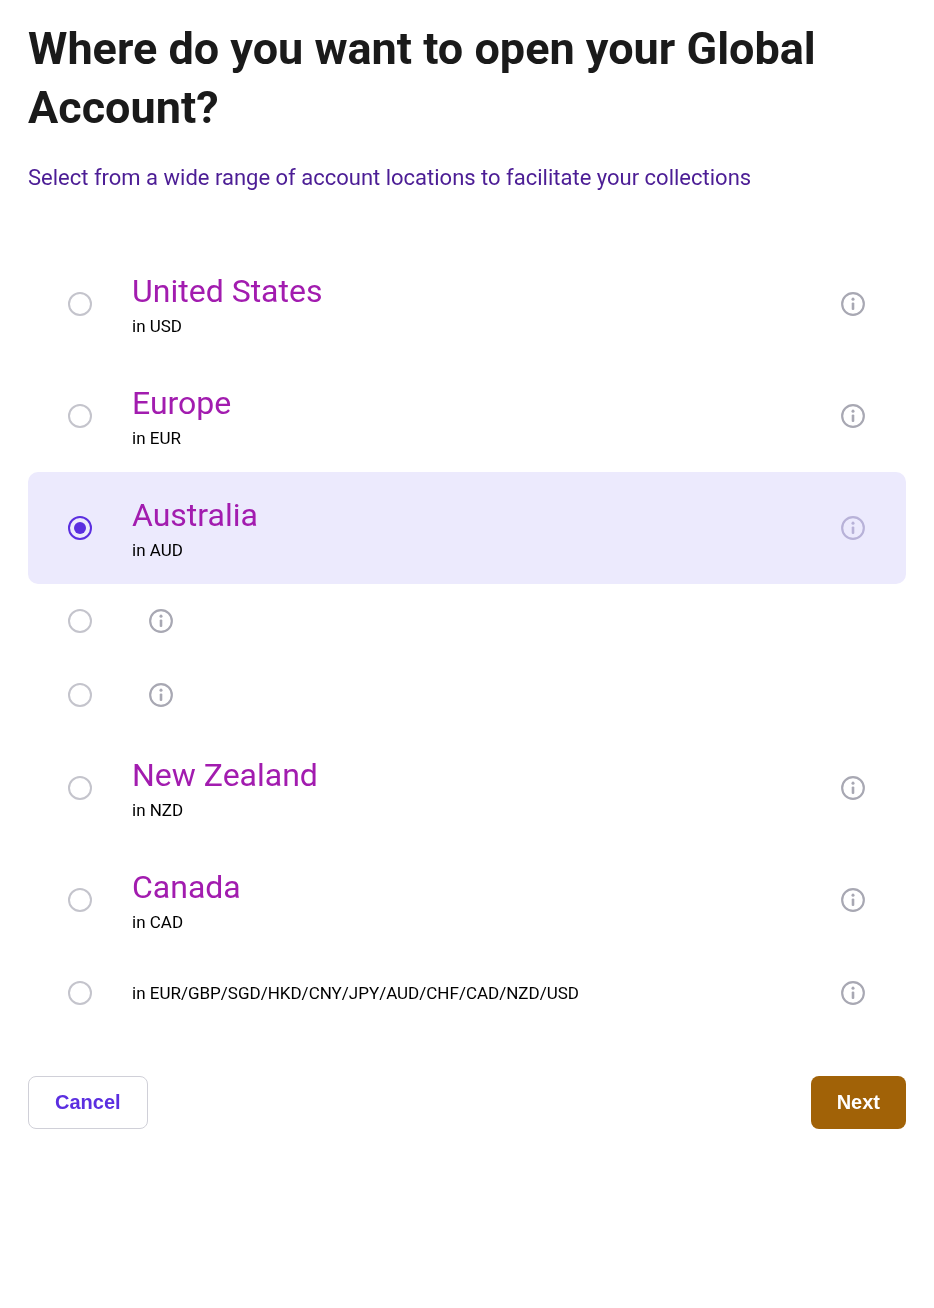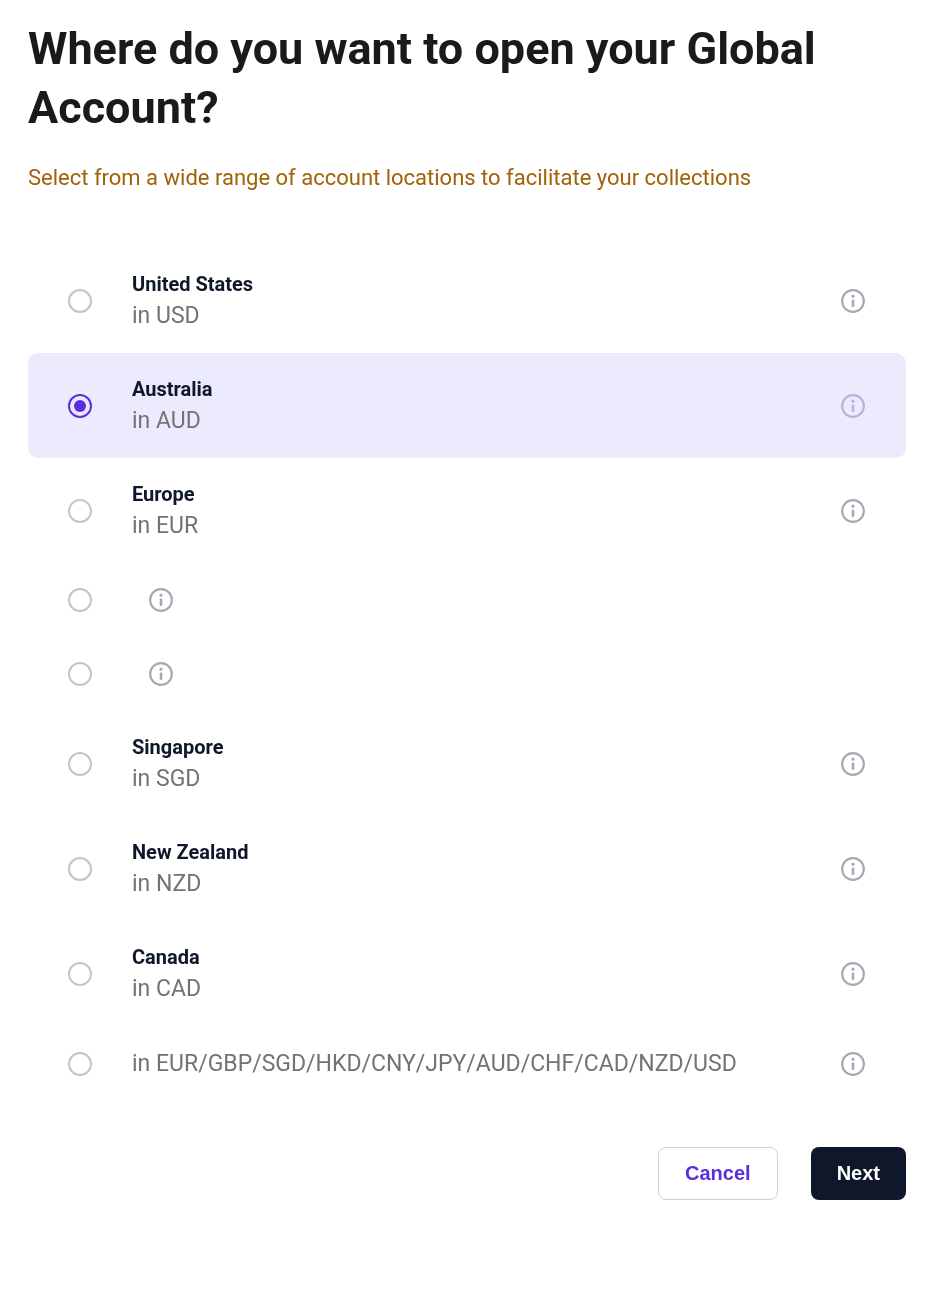--- a/index.html
+++ b/index.html
@@ -18,21 +18,21 @@
     }
     .title {
       font-size: 45px;
       font-weight: 700;
       color: #1a1a1a;
       line-height: 1.3;
       margin-bottom: 28px;
     }
     .subtitle {
       font-size: 22px;
-      color: #a16207;
+      color: #4c1d95;
       margin-bottom: 58px;
     }
     .options {
       display: flex;
       flex-direction: column;
     }
     .option-row {
       display: flex;
       align-items: center;
       padding: 24px 40px;
@@ -63,59 +63,59 @@
       background: #5b2ee0;
       border-radius: 50%;
     }
     .option-text {
       flex: 1;
       display: flex;
       flex-direction: column;
       gap: 6px;
     }
     .option-title {
-      font-size: 20px;
-      font-weight: 700;
-      color: #0f172a;
+      font-size: 32px;
+      font-weight: 400;
+      color: #a21caf;
     }
     .option-sub {
-      font-size: 23px;
-      color: #737373;
+      font-size: 17px;
+      color: #000000;
     }
     .info-icon {
       width: 26px;
       height: 26px;
       flex-shrink: 0;
       color: #a8a8b3;
       margin-left: 16px;
     }
     .option-row.selected .info-icon {
       color: #b8b2d8;
     }
     .actions {
       display: flex;
-      justify-content: flex-end;
+      justify-content: space-between;
       gap: 1px;
       margin-top: 46px;
     }
     .btn {
       padding: 14px 26px;
       font-size: 20px;
       font-weight: 600;
       border-radius: 8px;
       cursor: pointer;
       border: none;
     }
     .btn-cancel {
       background: #ffffff;
       color: #5b2ee0;
       border: 1.5px solid #d0d0d8;
     }
     .btn-next {
-      background: #0f172a;
+      background: #a16207;
       color: #ffffff;
       margin-left: 32px;
     }
   </style>
 </head>
 <body>
 
 <div class="container">
   <h1 class="title">Where do you want to open your Global Account?</h1>
   <p class="subtitle">Select from a wide range of account locations to facilitate your collections</p>
@@ -126,66 +126,54 @@
         <div class="option-text">
           <div class="option-title">United States</div>
           <div class="option-sub">in USD</div>
         </div>
         <svg class="info-icon" viewBox="0 0 24 24">
           <circle cx="12" cy="12" r="10" fill="none" stroke="currentColor" stroke-width="2"></circle>
           <circle cx="12" cy="7.5" r="1.4" fill="currentColor"></circle>
           <rect x="10.8" y="10.5" width="2.4" height="7" rx="1" fill="currentColor"></rect>
         </svg>
       </div>
+      <div class="option-row">
+        <div class="radio"></div>
+        <div class="option-text">
+          <div class="option-title">Europe</div>
+          <div class="option-sub">in EUR</div>
+        </div>
+        <svg class="info-icon" viewBox="0 0 24 24">
+          <circle cx="12" cy="12" r="10" fill="none" stroke="currentColor" stroke-width="2"></circle>
+          <circle cx="12" cy="7.5" r="1.4" fill="currentColor"></circle>
+          <rect x="10.8" y="10.5" width="2.4" height="7" rx="1" fill="currentColor"></rect>
+        </svg>
+      </div>
       <div class="option-row selected">
         <div class="radio selected"></div>
         <div class="option-text">
           <div class="option-title">Australia</div>
           <div class="option-sub">in AUD</div>
         </div>
         <svg class="info-icon" viewBox="0 0 24 24">
           <circle cx="12" cy="12" r="10" fill="none" stroke="currentColor" stroke-width="2"></circle>
           <circle cx="12" cy="7.5" r="1.4" fill="currentColor"></circle>
           <rect x="10.8" y="10.5" width="2.4" height="7" rx="1" fill="currentColor"></rect>
         </svg>
       </div>
       <div class="option-row">
         <div class="radio"></div>
-        <div class="option-text">
-          <div class="option-title">Europe</div>
-          <div class="option-sub">in EUR</div>
-        </div>
-        <svg class="info-icon" viewBox="0 0 24 24">
-          <circle cx="12" cy="12" r="10" fill="none" stroke="currentColor" stroke-width="2"></circle>
-          <circle cx="12" cy="7.5" r="1.4" fill="currentColor"></circle>
-          <rect x="10.8" y="10.5" width="2.4" height="7" rx="1" fill="currentColor"></rect>
-        </svg>
-      </div>
-      <div class="option-row">
-        <div class="radio"></div>
-        <svg class="info-icon" viewBox="0 0 24 24">
-          <circle cx="12" cy="12" r="10" fill="none" stroke="currentColor" stroke-width="2"></circle>
-          <circle cx="12" cy="7.5" r="1.4" fill="currentColor"></circle>
-          <rect x="10.8" y="10.5" width="2.4" height="7" rx="1" fill="currentColor"></rect>
-        </svg>
-      </div>
-      <div class="option-row">
-        <div class="radio"></div>
-        <svg class="info-icon" viewBox="0 0 24 24">
-          <circle cx="12" cy="12" r="10" fill="none" stroke="currentColor" stroke-width="2"></circle>
-          <circle cx="12" cy="7.5" r="1.4" fill="currentColor"></circle>
-          <rect x="10.8" y="10.5" width="2.4" height="7" rx="1" fill="currentColor"></rect>
-        </svg>
-      </div>
-      <div class="option-row">
-        <div class="radio"></div>
-        <div class="option-text">
-          <div class="option-title">Singapore</div>
-          <div class="option-sub">in SGD</div>
-        </div>
+        <svg class="info-icon" viewBox="0 0 24 24">
+          <circle cx="12" cy="12" r="10" fill="none" stroke="currentColor" stroke-width="2"></circle>
+          <circle cx="12" cy="7.5" r="1.4" fill="currentColor"></circle>
+          <rect x="10.8" y="10.5" width="2.4" height="7" rx="1" fill="currentColor"></rect>
+        </svg>
+      </div>
+      <div class="option-row">
+        <div class="radio"></div>
         <svg class="info-icon" viewBox="0 0 24 24">
           <circle cx="12" cy="12" r="10" fill="none" stroke="currentColor" stroke-width="2"></circle>
           <circle cx="12" cy="7.5" r="1.4" fill="currentColor"></circle>
           <rect x="10.8" y="10.5" width="2.4" height="7" rx="1" fill="currentColor"></rect>
         </svg>
       </div>
       <div class="option-row">
         <div class="radio"></div>
         <div class="option-text">
           <div class="option-title">New Zealand</div>

